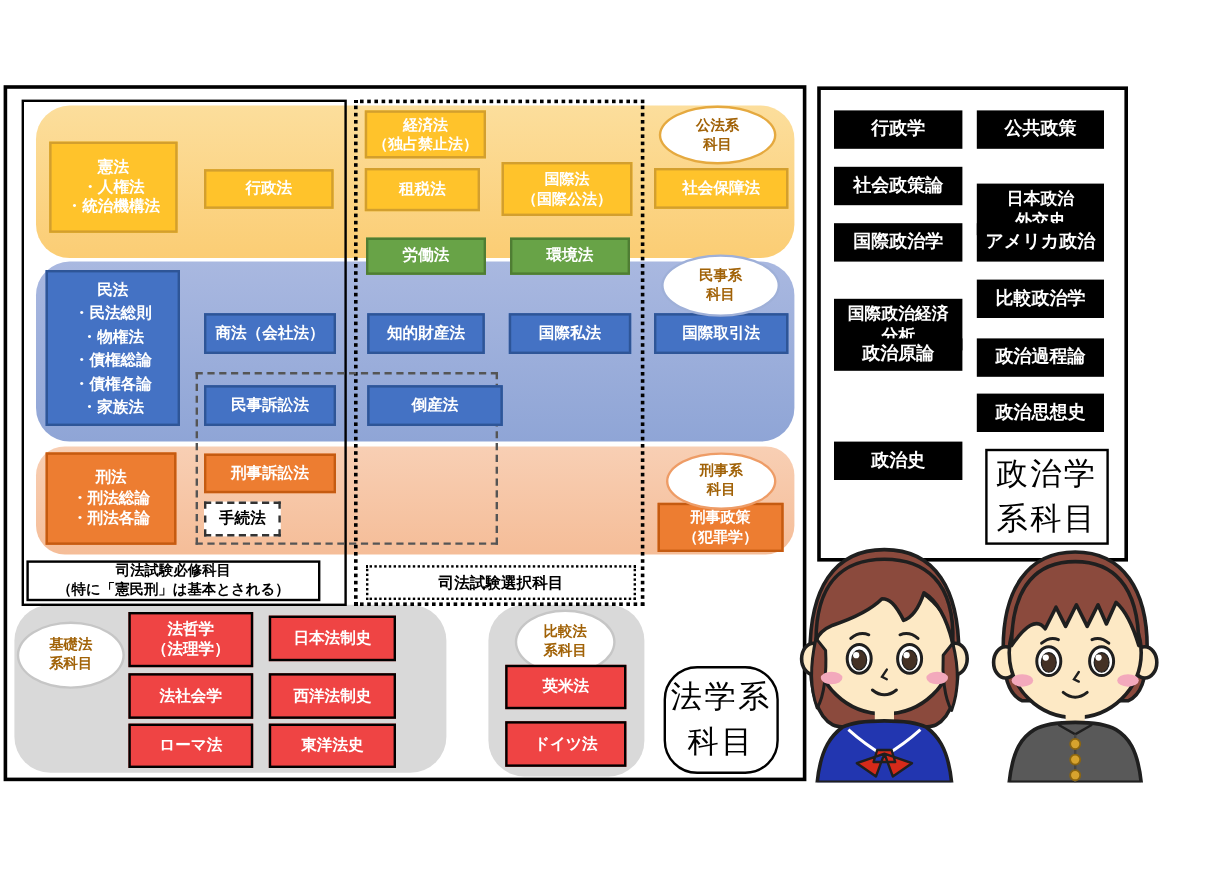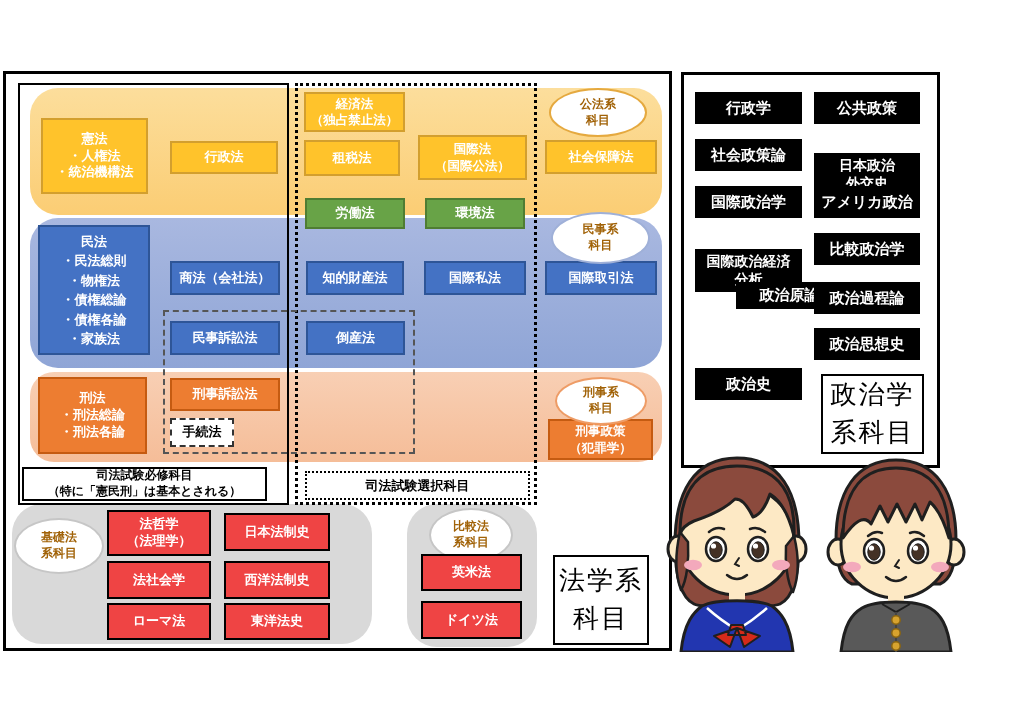--- a/index.html
+++ b/index.html
@@ -67,21 +67,21 @@
 ・民法総則
 ・物権法
 ・債権総論
 ・債権各論
 ・家族法</div>
   <div class="sbox blue" style="left:170px;top:261px;width:110px;height:34px;">商法（会社法）</div>
   <div class="sbox blue" style="left:306px;top:261px;width:98px;height:34px;">知的財産法</div>
   <div class="sbox blue" style="left:424px;top:261px;width:102px;height:34px;">国際私法</div>
   <div class="sbox blue" style="left:545px;top:261px;width:112px;height:34px;">国際取引法</div>
   <div class="sbox blue" style="left:170px;top:321px;width:110px;height:34px;">民事訴訟法</div>
-  <div class="sbox blue" style="left:306px;top:321px;width:99px;height:34px;">倒産法</div>
+  <div class="sbox blue" style="left:306px;top:321px;width:113px;height:34px;">倒産法</div>
   <div class="tag" style="left:551px;top:212px;width:99px;height:52px;border:2px solid #9FB0D8;">民事系
 科目</div>
 
   <div class="sbox orange" style="left:38px;top:377px;width:109px;height:77px;">刑法
 ・刑法総論
 ・刑法各論</div>
   <div class="sbox orange" style="left:170px;top:378px;width:110px;height:33px;">刑事訴訟法</div>
   <div class="sbox whitebox" style="left:170px;top:418px;width:64px;height:29px;">手続法</div>
   <div class="sbox orange" style="left:548px;top:419px;width:105px;height:41px;font-size:12.5px;">刑事政策
 （犯罪学）</div>
@@ -102,36 +102,36 @@
   <div class="sbox gray" style="left:224px;top:561px;width:106px;height:38px;">西洋法制史</div>
   <div class="sbox gray" style="left:107px;top:603px;width:104px;height:37px;">ローマ法</div>
   <div class="sbox gray" style="left:224px;top:603px;width:106px;height:37px;">東洋法史</div>
 
   <div class="container" style="left:407px;top:504px;width:130px;height:143px;"></div>
   <div class="tag" style="left:429px;top:508px;width:84px;height:54px;border:2px solid #C6C6C6;">比較法
 系科目</div>
   <div class="sbox gray" style="left:421px;top:554px;width:101px;height:37px;">英米法</div>
   <div class="sbox gray" style="left:421px;top:601px;width:101px;height:38px;">ドイツ法</div>
 
-  <div class="titlebox" style="left:553px;top:555px;width:96px;height:90px;">法学系
+  <div class="titlebox" style="left:553px;top:555px;width:96px;height:90px;border-radius:28px;">法学系
 科目</div>
 
   <div class="frame" style="left:681px;top:72px;width:259px;height:396px;border:3px solid #000;background:#fff;z-index:1;"></div>
 
   <div class="pbox" style="left:695px;top:92px;width:107px;height:32px;">行政学</div>
   <div class="pbox" style="left:814px;top:92px;width:106px;height:32px;">公共政策</div>
   <div class="pbox" style="left:695px;top:139px;width:107px;height:32px;">社会政策論</div>
   <div class="pbox two" style="left:814px;top:133px;width:106px;height:43px;">日本政治
 外交史</div>
   <div class="pbox" style="left:695px;top:186px;width:107px;height:32px;">国際政治学</div>
   <div class="pbox" style="left:814px;top:186px;width:106px;height:32px;">アメリカ政治</div>
   <div class="pbox two" style="left:695px;top:229px;width:107px;height:43px;">国際政治経済
 分析</div>
   <div class="pbox" style="left:814px;top:233px;width:106px;height:32px;">比較政治学</div>
-  <div class="pbox" style="left:736px;top:282px;width:107px;height:27px;">政治原論</div>
+  <div class="pbox" style="left:695px;top:282px;width:107px;height:27px;">政治原論</div>
   <div class="pbox" style="left:814px;top:282px;width:106px;height:32px;">政治過程論</div>
   <div class="pbox" style="left:695px;top:328px;width:107px;height:32px;margin-top:40px;">政治史</div>
   <div class="pbox" style="left:814px;top:328px;width:106px;height:32px;">政治思想史</div>
 
   <div class="titlebox" style="left:821px;top:374px;width:103px;height:80px;">政治学
 系科目</div>
 
   <svg class="chara" style="left:658px;top:452px;" width="158" height="200" viewBox="0 0 158 200">
     <path d="M79,6 C36,6 17,40 17,92 C17,126 24,146 36,152 C44,156 114,156 122,152 C134,146 141,126 141,92 C141,40 122,6 79,6 Z" fill="#8B4A3D" stroke="#1f1f1f" stroke-width="3"></path>
     <ellipse cx="20" cy="97" rx="10" ry="13" fill="#FDE9C5" stroke="#1f1f1f" stroke-width="3"></ellipse>

